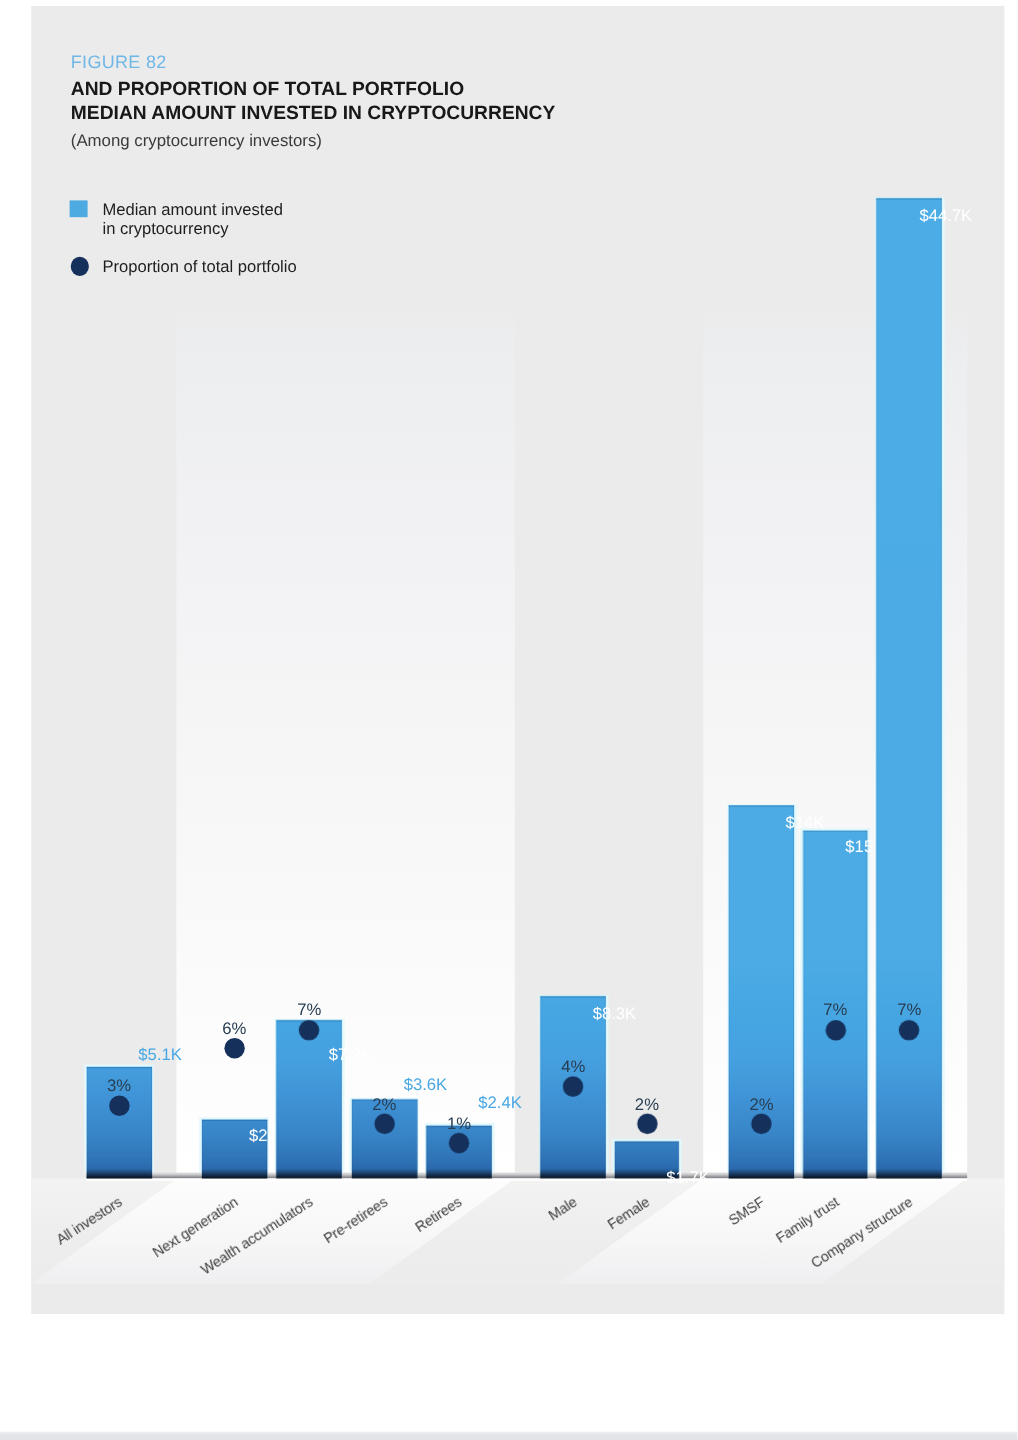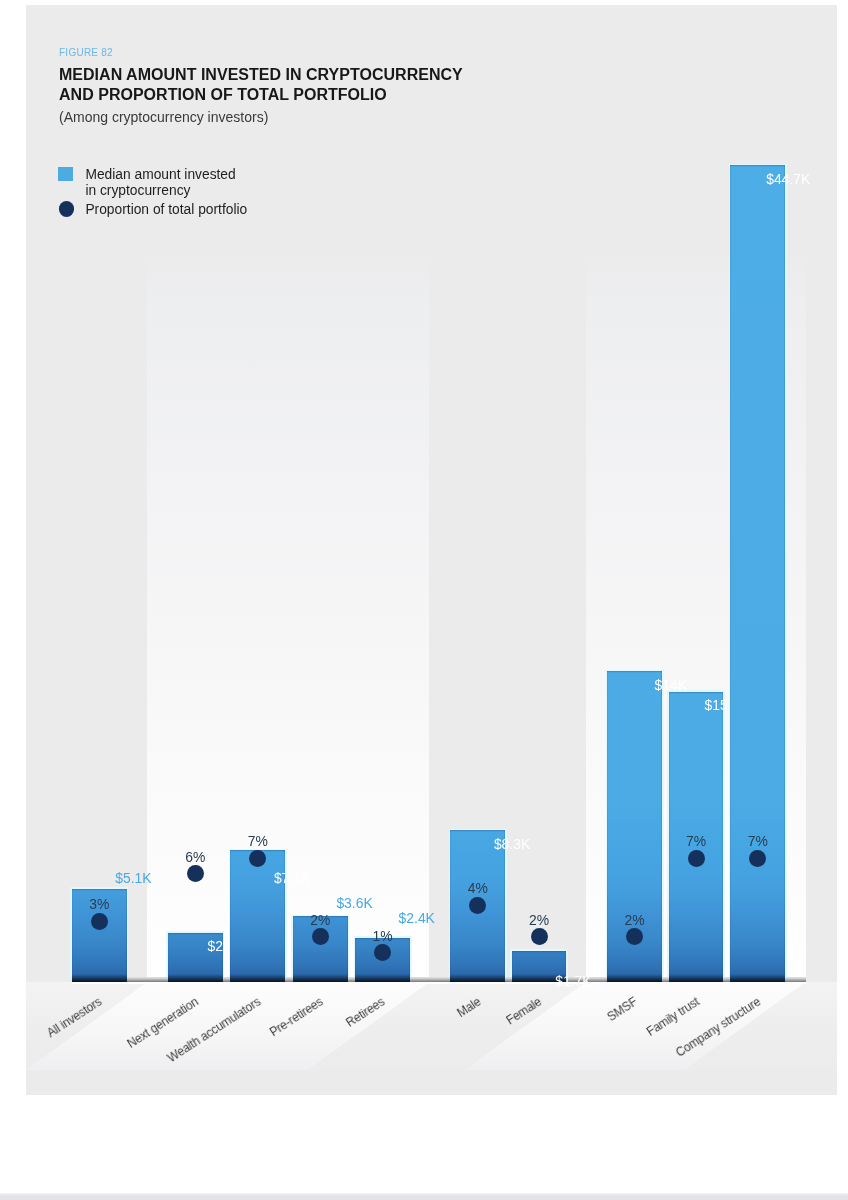--- a/index.html
+++ b/index.html
@@ -2,21 +2,21 @@
 <html><head>
 <meta charset="utf-8">
 <style>
   html,body{margin:0;padding:0;}
   body{width:848px;height:1200px;background:#ffffff;font-family:"Liberation Sans",sans-serif;overflow:hidden;-webkit-font-smoothing:antialiased;}
   #page{position:relative;width:848px;height:1200px;background:#fff;}
   #figure{position:absolute;left:26px;top:5px;width:811px;height:1090px;background:#ebebeb;overflow:hidden;}
 
   
   #ftitle{position:absolute;left:33px;top:41px;}
-  .fig-num{font-size:10px;letter-spacing:0.25px;color:#6fb7e6;font-weight:400;line-height:14px;margin-bottom:5px;transform:translateZ(0);}
+  .fig-num{font-size:15px;letter-spacing:0.25px;color:#6fb7e6;font-weight:400;line-height:14px;margin-bottom:5px;transform:translateZ(0);}
   .fig-title{font-size:16px;font-weight:700;color:#181818;line-height:19.6px;letter-spacing:0.02px;transform:translateZ(0);}
   .fig-sub{font-size:14px;color:#3a3a3a;line-height:17px;margin-top:5px;transform:translateZ(0);}
 
   
   #legend{position:absolute;left:32.4px;top:161.9px;}
   .lg-row{position:relative;}
   .lg-sq{position:absolute;left:0;top:0px;width:14.9px;height:14.6px;background:#4eabe2;}
   .lg-dot{position:absolute;left:0.4px;top:-1px;width:15.6px;height:15.6px;border-radius:50%;background:#14305b;}
   .lg-tx{margin-left:27px;font-size:13.8px;color:#1f1f1f;line-height:16.2px;transform:translateZ(0);}
 
@@ -138,32 +138,32 @@
           <div style="position: absolute; inset: 0px; box-shadow: rgba(12, 64, 116, 0.26) 0px 1.2px 0px 0px inset, rgba(12, 64, 116, 0.1) 1px 0px 0px 0px inset, rgba(12, 64, 116, 0.16) -1px 0px 0px 0px inset;"></div>
         </div>
         <div class="dot" style="width: 16.9px; height: 16.9px; left: 723.35px; top: 844.705px;"></div>
         <div class="plabel" style="left: 679.4px; width: 104.8px; top: 830.005px;">7%</div>
         <div class="vlabel inside" style="left: 679.4px; width: 104.8px; top: 168.031px;">$44.7K</div>
         <div class="cat" style="right: 76.2px; top: 988.9px; transform-origin: 100% 9.1px; transform: translateZ(0px) rotate(-33deg);">Company structure</div>
       </div>
 
     <div id="ftitle">
       <div class="fig-num">FIGURE 82</div>
+      <div class="fig-title">AND PROPORTION OF TOTAL PORTFOLIO</div>
       <div class="fig-title">MEDIAN AMOUNT INVESTED IN CRYPTOCURRENCY</div>
-      <div class="fig-title">AND PROPORTION OF TOTAL PORTFOLIO</div>
       <div class="fig-sub">(Among cryptocurrency investors)</div>
     </div>
 
     <div id="legend">
       <div class="lg-row">
         <span class="lg-sq"></span>
         <div class="lg-tx">Median amount invested</div>
         <div class="lg-tx">in cryptocurrency</div>
       </div>
-      <div class="lg-row" style="margin-top:3px;text-align:center;">
+      <div class="lg-row" style="margin-top:16px;text-align:center;">
         <span class="lg-dot"></span>
         <div class="lg-tx">Proportion of total portfolio</div>
       </div>
     </div>
 
   </div>
 
   <div id="botline"></div>
 </div>
 

